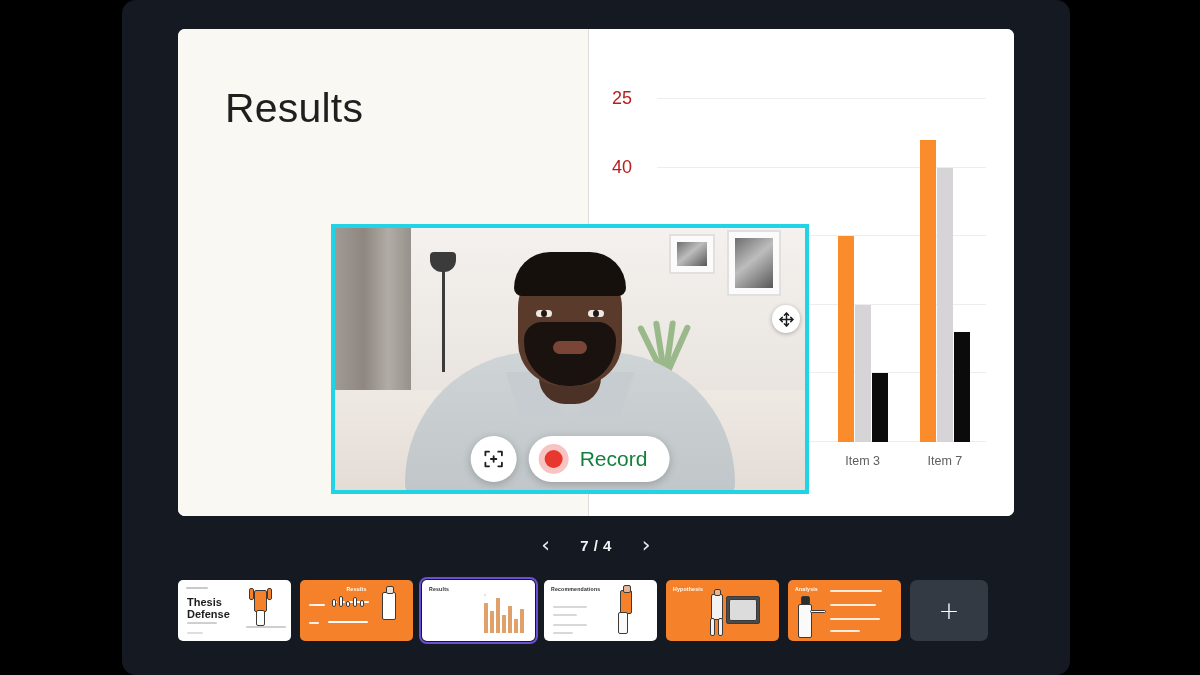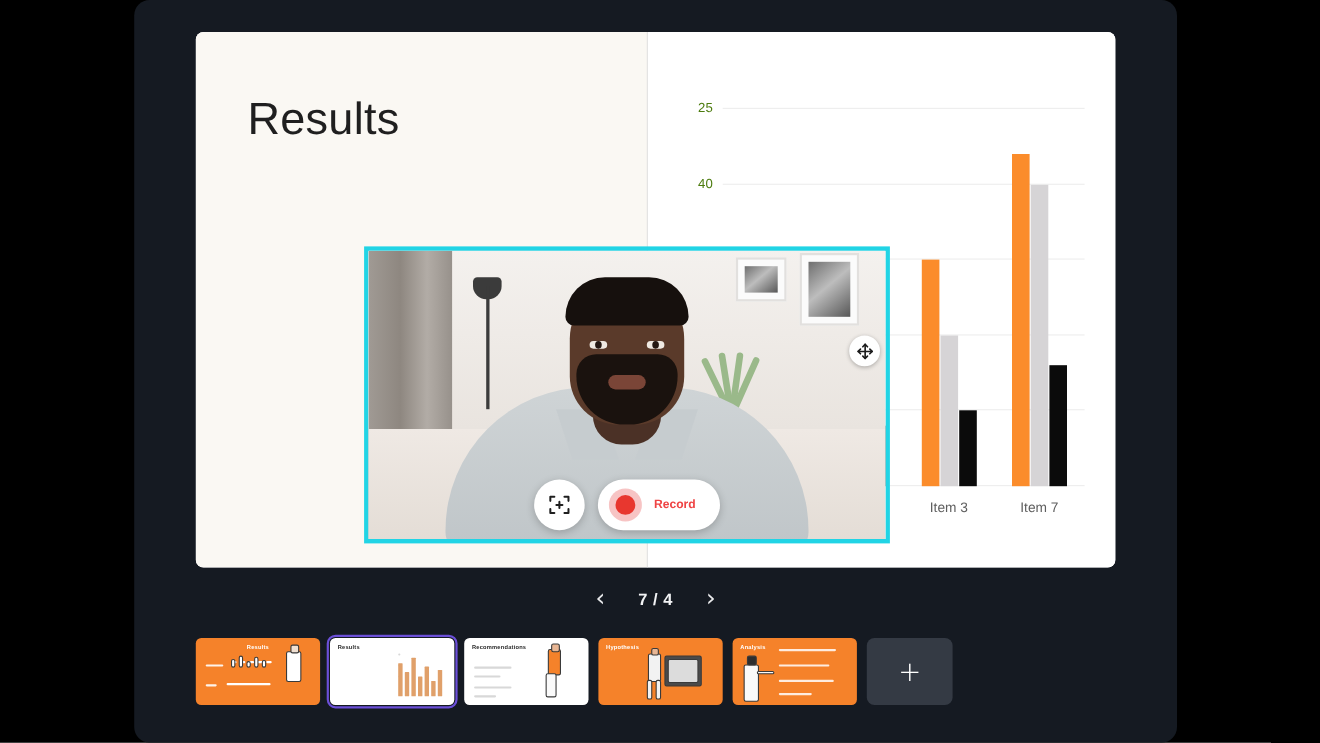--- a/index.html
+++ b/index.html
@@ -37,23 +37,23 @@
   #chart-area {
     position: absolute; left: 22px; top: 62px; right: 22px; bottom: 30px;
   }
   #chart-plot {
     position: absolute; left: 46px; right: 6px; top: 8px; bottom: 44px;
   }
   .gridline {
     position: absolute; left: 0; right: 0; height: 1px; background: #ededed;
   }
   .y-tick {
-    position: absolute; right: 100%; margin-right: 9px;
+    position: absolute; right: 100%; margin-right: 25px;
     transform: translateY(-50%);
-    font-size: 12px; color: #4d7c0f; white-space: nowrap;
+    font-size: 18px; color: #b91c1c; white-space: nowrap;
   }
   #bar-groups {
     position: absolute; left: 0; right: 0; top: 0; bottom: 0;
     display: flex; justify-content: space-around;
   }
   .bar-group {
     height: 100%; display: flex; align-items: flex-end;
     justify-content: center; gap: 1px; position: relative; flex: 1;
   }
   .bar { width: 16px; }
@@ -171,21 +171,21 @@
   #record-button {
     height: 46px; padding: 0 22px 0 10px; border-radius: 24px; background: #fff;
     display: flex; align-items: center; gap: 11px;
     box-shadow: 0 2px 8px rgba(0,0,0,.22); cursor: pointer;
   }
   #record-dot-ring {
     width: 30px; height: 30px; border-radius: 50%;
     background: #f7c4c4; display: flex; align-items: center; justify-content: center;
   }
   #record-dot { width: 18px; height: 18px; border-radius: 50%; background: #e8372f; }
-  #record-label { font-size: 11px; color: #ef4444; font-weight: 700; }
+  #record-label { font-size: 21px; color: #15803d; font-weight: 400; }
 
   
   #pager {
     position: absolute; left: 0; right: 0; top: 527px; height: 36px;
     display: flex; align-items: center; justify-content: center; gap: 30px;
   }
   .pager-arrow {
     color: #e9eaec; font-size: 22px; line-height: 1; cursor: pointer;
     font-family: "DejaVu Sans", sans-serif; user-select: none;
   }
@@ -356,20 +356,32 @@
     </div>
   </div>
 
   <div id="pager">
     <span class="pager-arrow">‹</span>
     <span id="pager-count">7 / 4</span>
     <span class="pager-arrow">›</span>
   </div>
 
   <div id="thumbstrip">
+      <div class="thumb">
+        <div class="t-line" style="left: 8px; top: 7px; width: 22px; background: rgb(201, 201, 201);"></div>
+        <div class="t-big" style="white-space: pre;">Thesis
+Defense</div>
+        <div class="t-line" style="left: 9px; top: 42px; width: 30px; background: rgb(207, 207, 207);"></div>
+        <div class="t-line" style="left: 9px; top: 52px; width: 16px; background: rgb(222, 222, 222);"></div>
+        <div class="t-line" style="left: 68px; top: 46px; width: 40px; background: rgb(207, 207, 207);"></div>
+        <div class="t-fig-body" style="left: 76px; top: 10px; width: 13px; height: 22px; background: rgb(245, 130, 42);"></div>
+        <div class="t-fig-body" style="left: 71px; top: 8px; width: 5px; height: 12px; background: rgb(245, 130, 42);"></div>
+        <div class="t-fig-body" style="left: 89px; top: 8px; width: 5px; height: 12px; background: rgb(245, 130, 42);"></div>
+        <div class="t-fig-body" style="left: 78px; top: 30px; width: 9px; height: 16px; background: rgb(255, 255, 255);"></div>
+      </div>
       <div class="thumb orange">
         <div class="t-title centered">Results</div>
         <div class="t-line" style="left: 9px; top: 24px; width: 16px; background: rgba(255, 255, 255, 0.9);"></div>
         <div class="t-line" style="left: 32px; top: 21px; width: 5px; background: rgb(255, 255, 255);"></div>
         <div class="t-line" style="left: 40px; top: 21px; width: 5px; background: rgb(255, 255, 255);"></div>
         <div class="t-line" style="left: 48px; top: 21px; width: 5px; background: rgb(255, 255, 255);"></div>
         <div class="t-line" style="left: 56px; top: 21px; width: 5px; background: rgb(255, 255, 255);"></div>
         <div class="t-line" style="left: 64px; top: 21px; width: 5px; background: rgb(255, 255, 255);"></div>
         <div class="t-line" style="left: 9px; top: 42px; width: 10px; background: rgba(255, 255, 255, 0.9);"></div>
         <div class="t-line" style="left: 28px; top: 41px; width: 40px; background: rgb(255, 255, 255);"></div>

